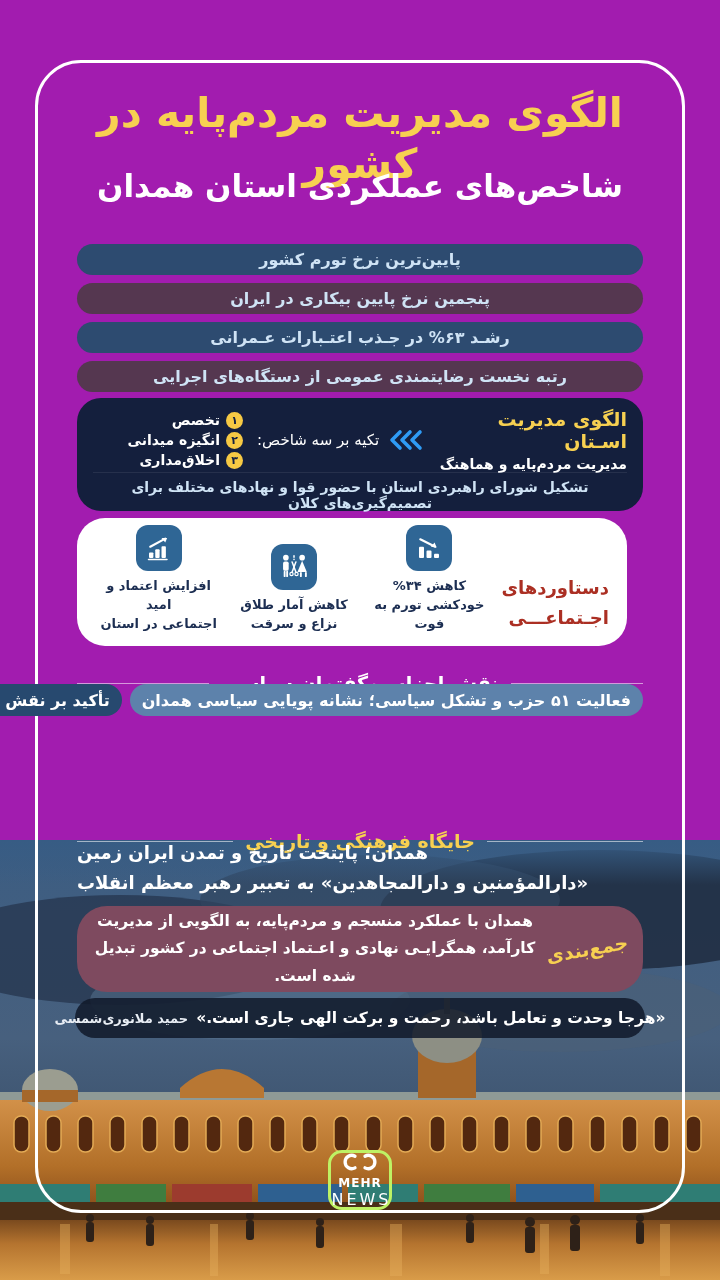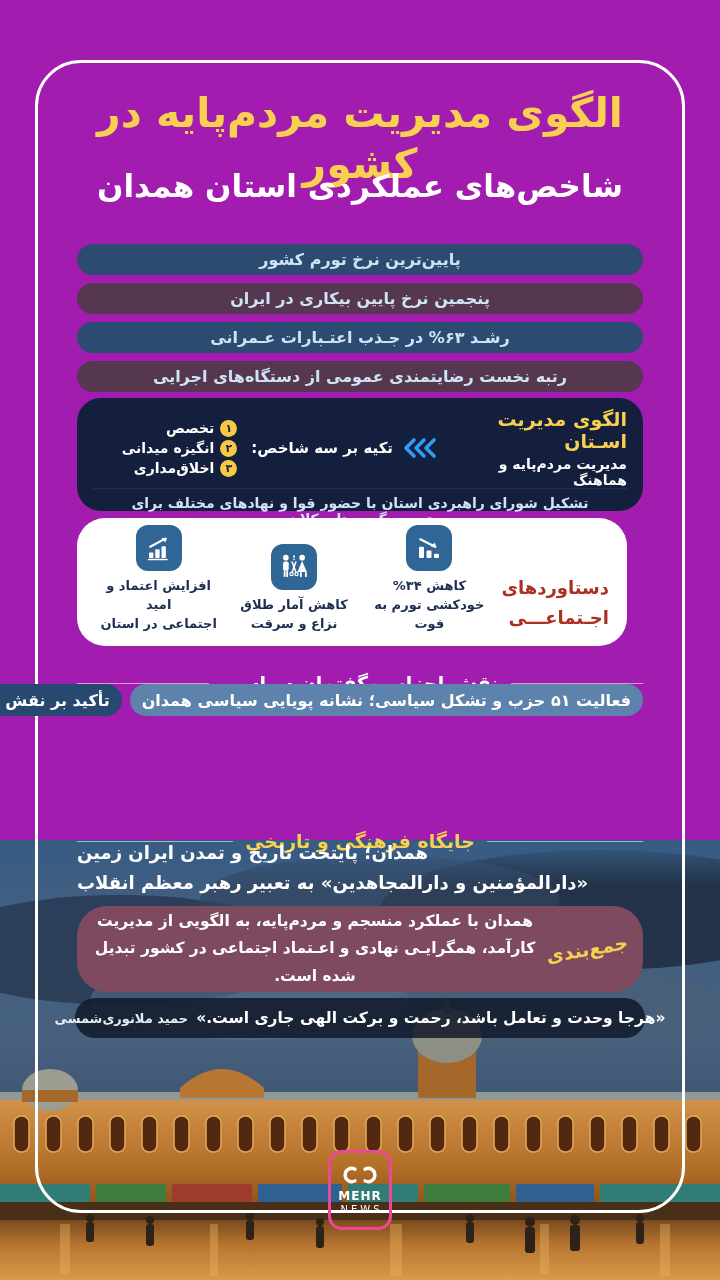--- a/index.html
+++ b/index.html
@@ -40,21 +40,21 @@
   .model-box{
     left:77px;top:398px;width:566px;height:113px;background:#141f3d;border-radius:24px;
     box-sizing:border-box;padding:10px 16px 8px 16px;color:#fff;
     display:flex;flex-direction:column;
   }
   .model-top{display:flex;align-items:center;flex:1;}
   .model-titles{text-align:right;min-width:180px;}
   .model-title{color:#f7d051;font-size:19px;font-weight:bold;}
   .model-subtitle{color:#ffffff;font-size:14px;font-weight:bold;margin-top:4px;}
   .model-chevrons{margin:0 10px;display:flex;align-items:center;}
-  .model-lead{font-size:15px;font-weight:bold;white-space:nowrap;margin-left:14px;}
+  .model-lead{font-size:15px;font-weight:normal;white-space:nowrap;margin-left:14px;}
   .model-items{display:flex;flex-direction:column;gap:3px;margin-right:auto;min-width:150px;}
   .model-item{display:flex;align-items:center;gap:6px;justify-content:flex-start;}
   .num-circle{
     width:17px;height:17px;border-radius:50%;background:#f6c944;color:#142040;
     display:flex;align-items:center;justify-content:center;font-size:11px;font-weight:bold;flex:0 0 auto;
   }
   .model-item-label{font-size:14px;font-weight:bold;color:#fff;}
   .model-footer{
     text-align:center;color:#cfe3f5;font-size:14px;font-weight:bold;
     padding-top:6px;border-top:1px solid rgba(255,255,255,0.08);
@@ -104,25 +104,25 @@
   
   .quote-pill{
     left:75px;top:998px;width:570px;height:40px;background:rgba(16,24,40,0.84);border-radius:20px;
     display:flex;align-items:center;justify-content:center;gap:8px;box-sizing:border-box;padding:0 10px;
     white-space:nowrap;
   }
   .quote-text{color:#ffffff;font-size:15.5px;font-weight:bold;}
   .quote-author{color:#e8edf4;font-size:13px;font-weight:bold;}
   
   .logo-box{
-    left:328px;top:1150px;width:64px;height:80px;border:3px solid #ec4899;border-radius:14px;
+    left:328px;top:1150px;width:64px;height:60px;border:3px solid #bef264;border-radius:14px;
     box-sizing:border-box;display:flex;flex-direction:column;align-items:center;justify-content:center;
   }
   .logo-word1{color:#fff;font-size:12px;font-weight:bold;letter-spacing:1px;line-height:1.1;}
-  .logo-word2{color:#fff;font-size:10px;letter-spacing:3px;line-height:1.2;margin-right:-3px;}
+  .logo-word2{color:#fff;font-size:16px;letter-spacing:3px;line-height:1.2;margin-right:-3px;}
 </style>
 </head>
 <body>
 
 <div class="stage">
 
   <div class="abs photo">
     <svg width="720" height="440" viewBox="0 0 720 440" xmlns="http://www.w3.org/2000/svg">
       <defs>
         <linearGradient id="sky" x1="0" y1="0" x2="0" y2="1">

